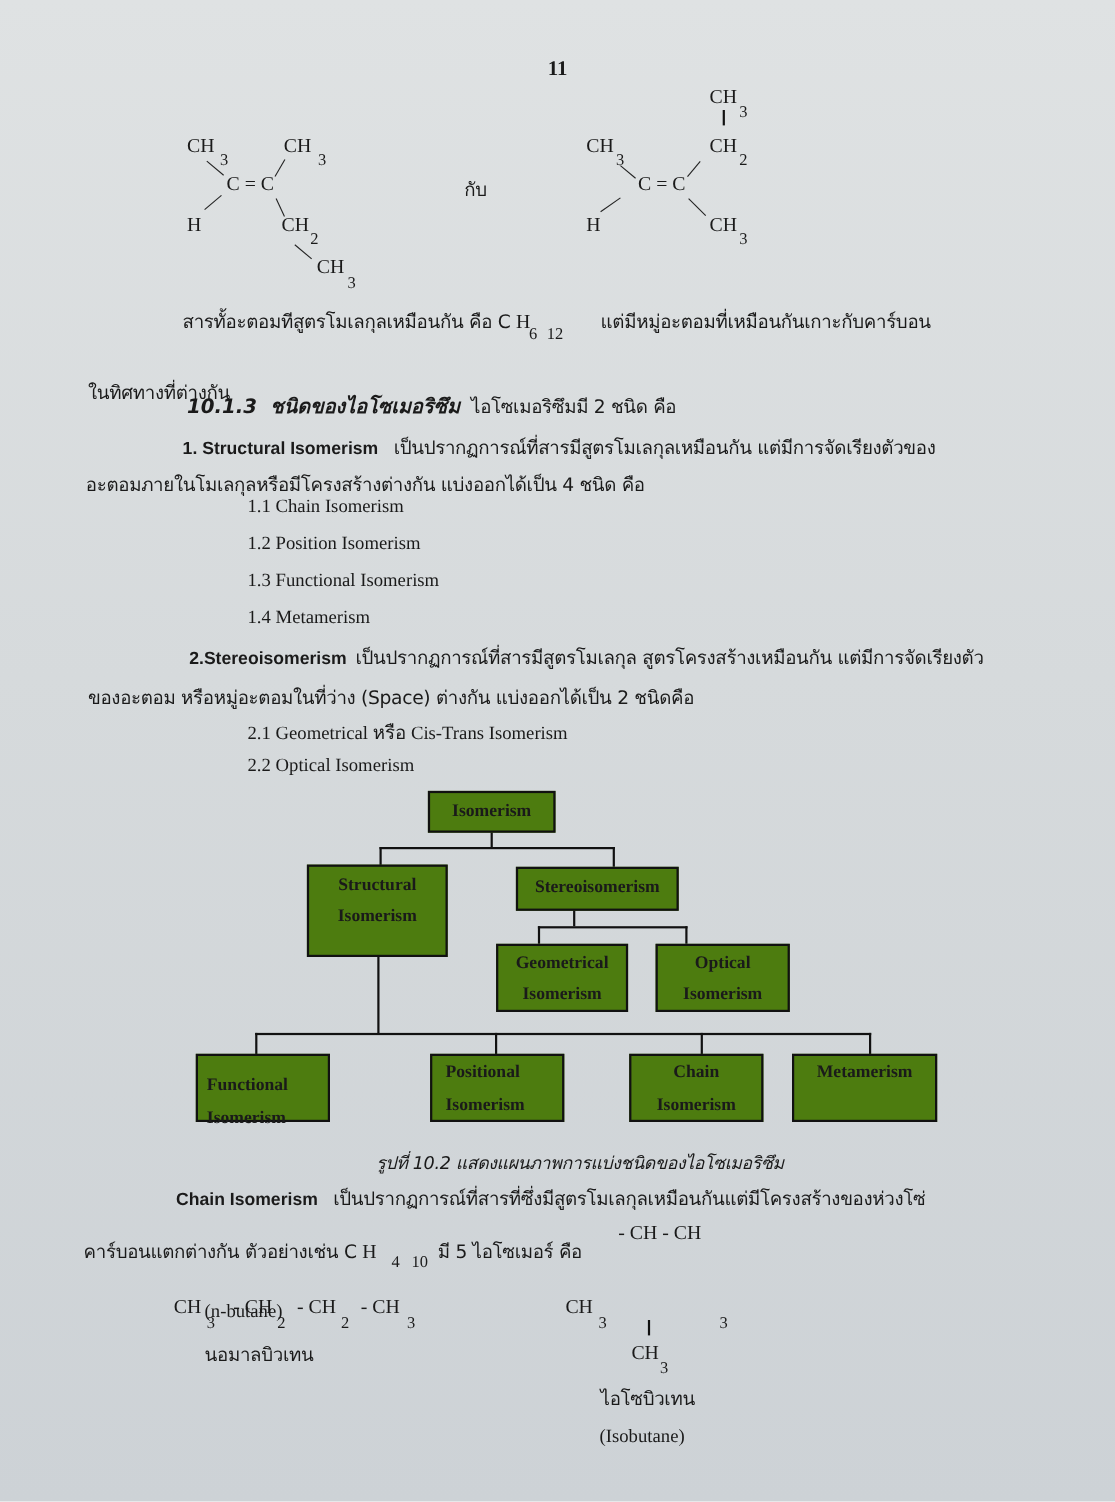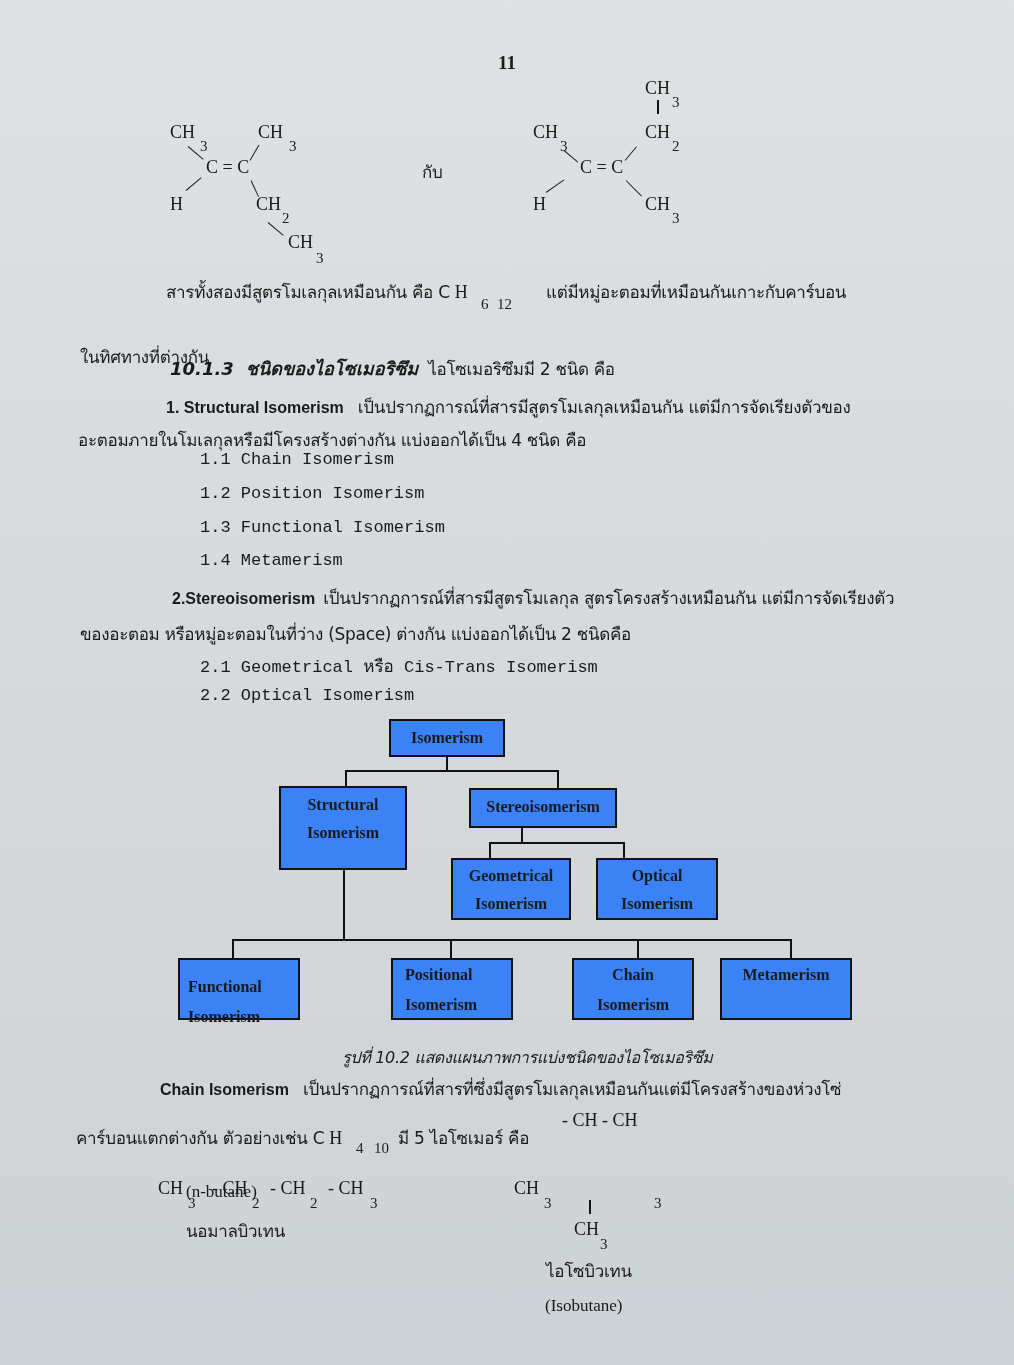--- a/index.html
+++ b/index.html
@@ -8,25 +8,25 @@
     background: linear-gradient(180deg, #dfe2e3 0%, #d6dadc 45%, #cdd2d6 100%);
     font-family: "Liberation Serif", "DejaVu Serif", serif;
     color:#1a1a1a;
   }
   .abs { position:absolute; white-space:nowrap; }
   .pagenum { font-weight:bold; font-size:19px; }
   .chem { font-family:"Liberation Serif", serif; font-size:18px; }
   .sub { font-size:15px; }
   .thai { font-family:"DejaVu Sans", "Liberation Sans", sans-serif; font-size:17px; letter-spacing:-0.3px; }
   .thai-b { font-family:"DejaVu Sans", sans-serif; font-size:17px; font-weight:bold; font-style:italic; }
-  .lat { font-family:Liberation Mono, monospace; font-size:17px; }
+  .lat { font-family:Liberation Serif, serif; font-size:17px;margin-left:25px; }
   .latb { font-family:"Liberation Sans", sans-serif; font-size:16px; font-weight:bold; }
   .ital { font-style:italic; }
   .box {
-    position:absolute; border:2px solid #111; background:#3b82f6;
+    position:absolute; border:2px solid #111; background:#4d7c0f;
     font-family:"Liberation Serif", serif; font-weight:bold; font-size:16px;
     box-sizing:border-box; text-align:center; line-height:34px;
   }
   .box.two { line-height:34px; }
   .box .l { display:block; }
   .line { position:absolute; background:#111; }
   .bond { position:absolute; border-top:1.5px solid #222; transform-origin:left center; }
 </style>
 </head>
 <body>
@@ -65,21 +65,21 @@
   <div class="bond" style="left:625px;top:160px;width:18px;transform:rotate(-50deg);"></div>
   <span class="abs chem" style="left:580px;top:157px;">C = C</span>
   <div class="bond" style="left:546px;top:192px;width:22px;transform:rotate(-35deg);"></div>
   <span class="abs chem" style="left:533px;top:194px;">H</span>
   <div class="bond" style="left:626px;top:180px;width:22px;transform:rotate(45deg);"></div>
   <span class="abs chem" style="left:645px;top:194px;">CH</span>
   <span class="abs chem sub" style="left:672px;top:210px;">3</span>
 </div>
 
 <div class="abs thai" style="left:166px;top:278px;">
-  <span>สารทั้งสองมีสูตรโมเลกุลเหมือนกัน คือ C</span>
+  <span>สารทั้อะตอมทีสูตรโมเลกุลเหมือนกัน คือ C</span>
   <span class="chem">H</span>
 </div>
 <span class="abs chem sub" style="left:481px;top:296px;">6</span>
 <span class="abs chem sub" style="left:497px;top:296px;">12</span>
 <span class="abs thai" style="left:546px;top:278px;">แต่มีหมู่อะตอมที่เหมือนกันเกาะกับคาร์บอน</span>
 <span class="abs thai" style="left:80px;top:324px;margin-top:19px;">ในทิศทางที่ต่างกัน</span>
 
 <div class="abs" style="left:170px;top:354px;">
   <span class="thai-b" style="font-size:18px;">10.1.3</span>
   <span class="thai-b" style="font-size:18px;margin-left:8px;">ชนิดของไอโซเมอริซึม</span>

